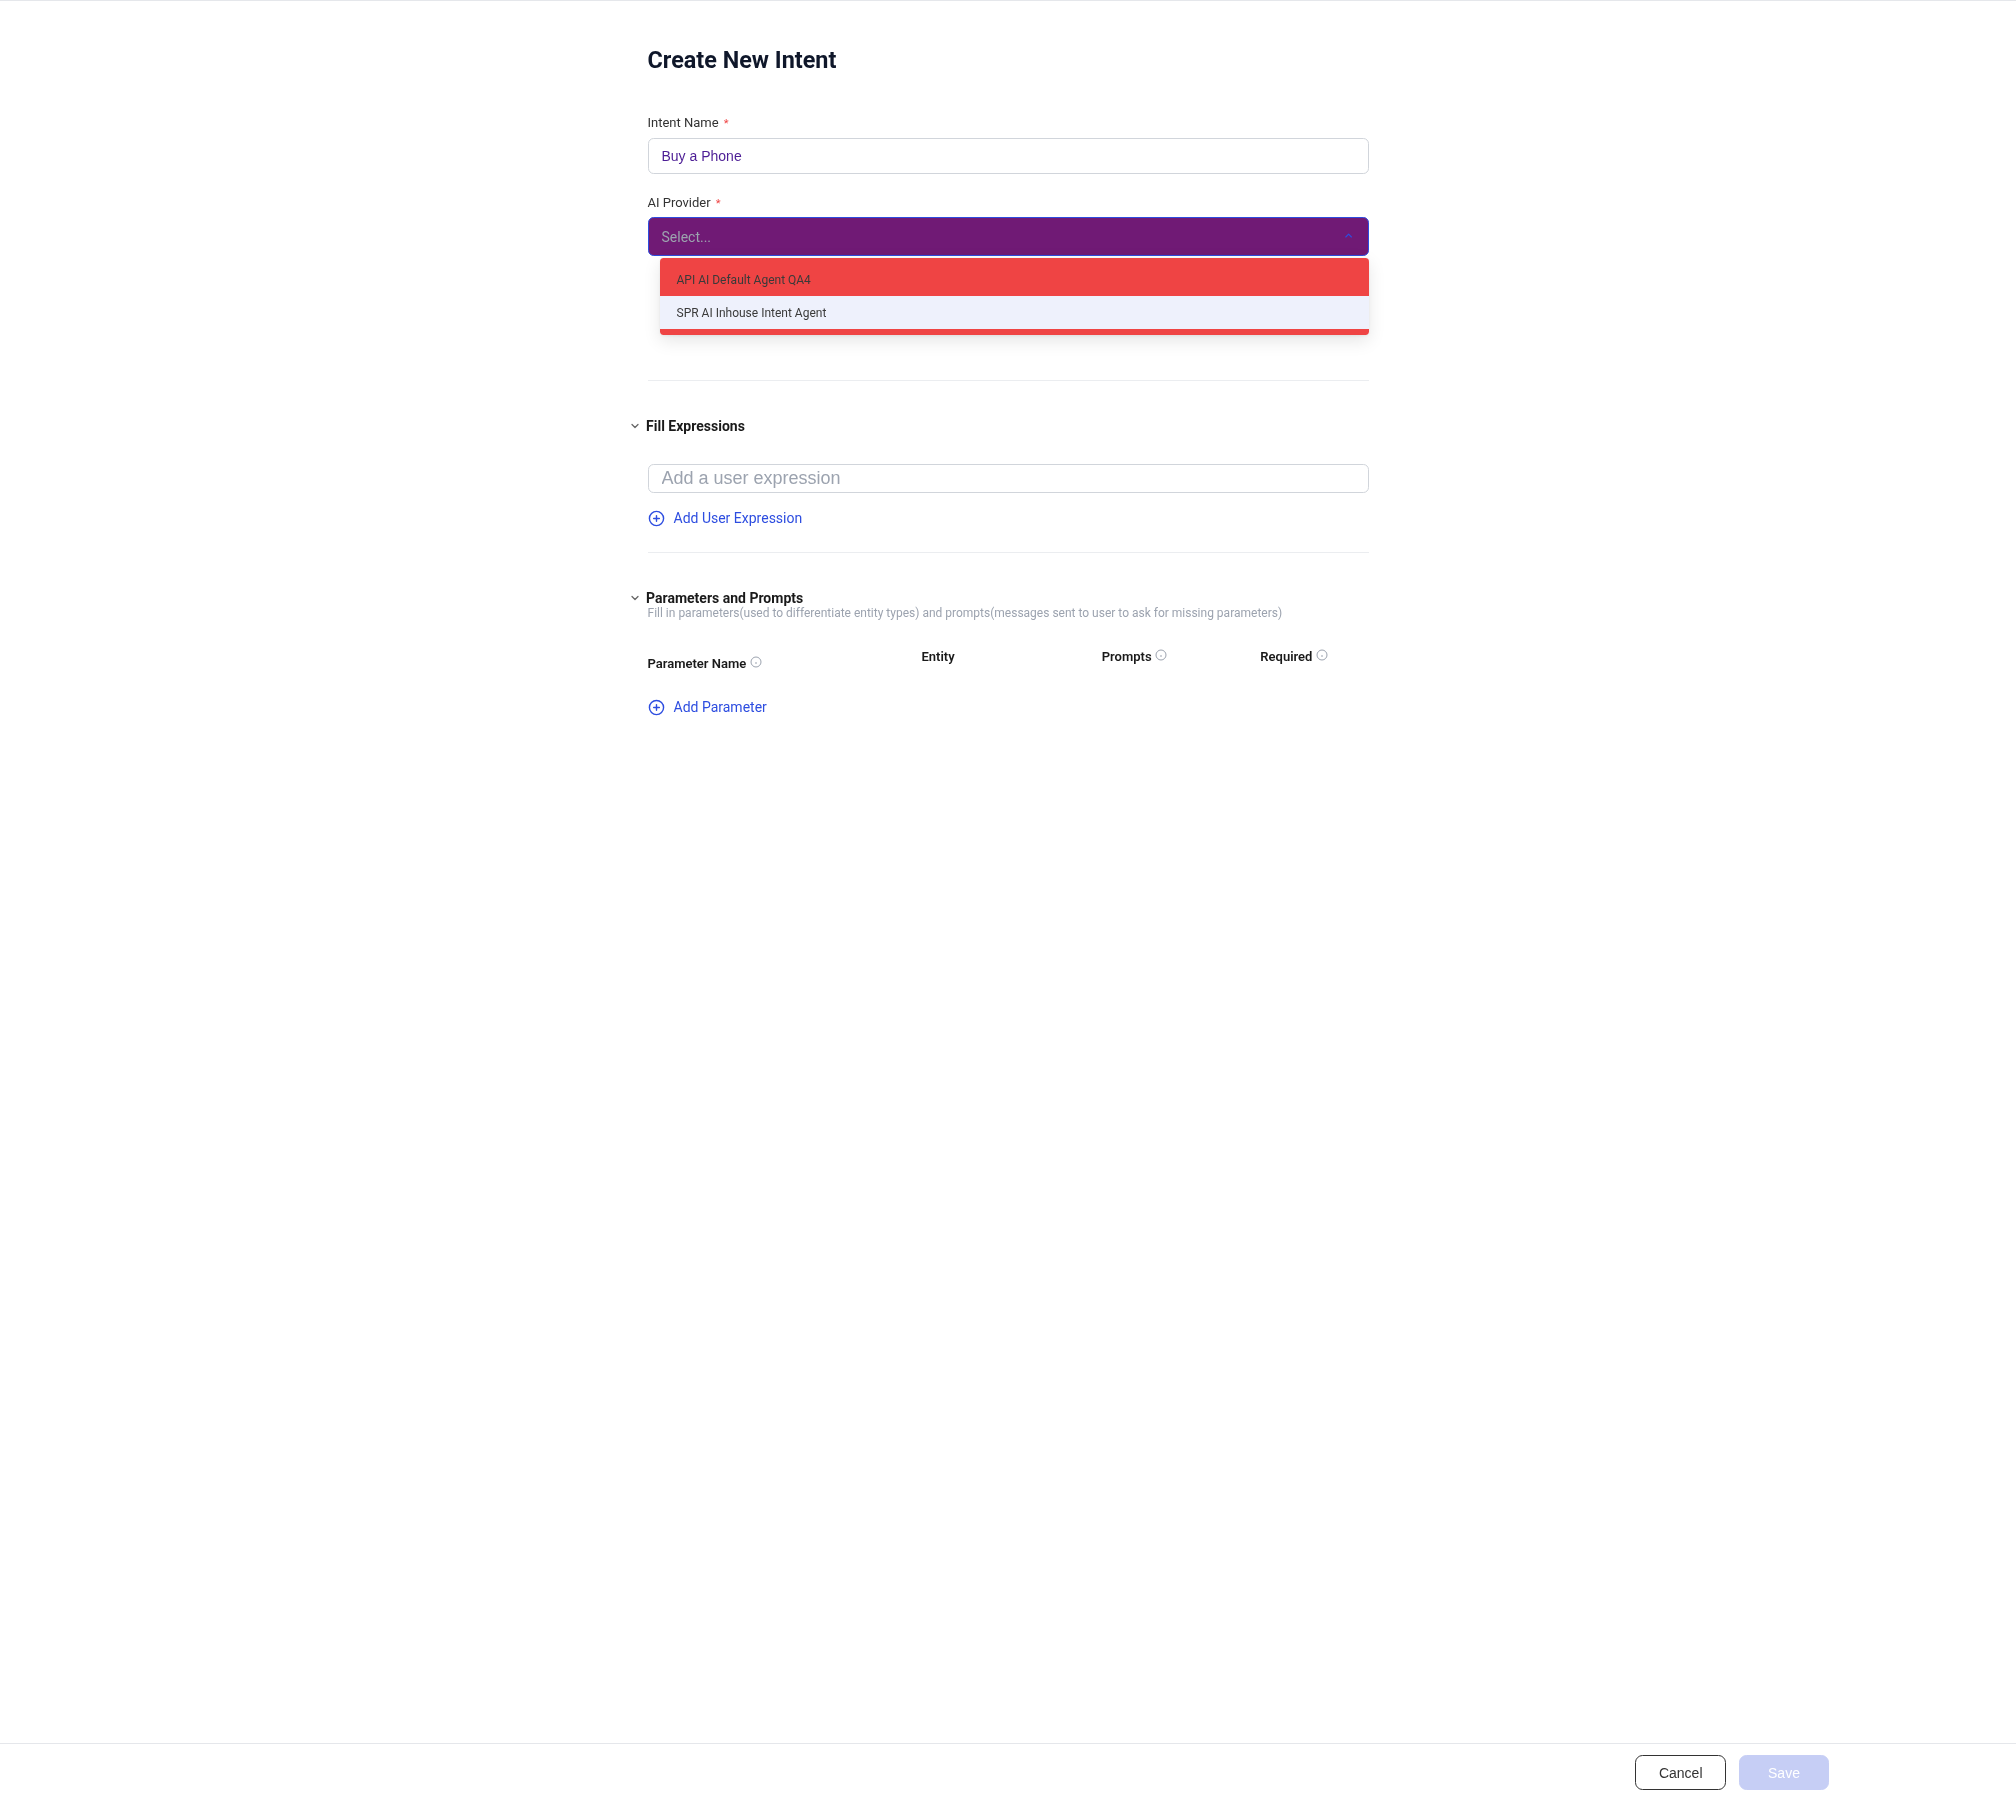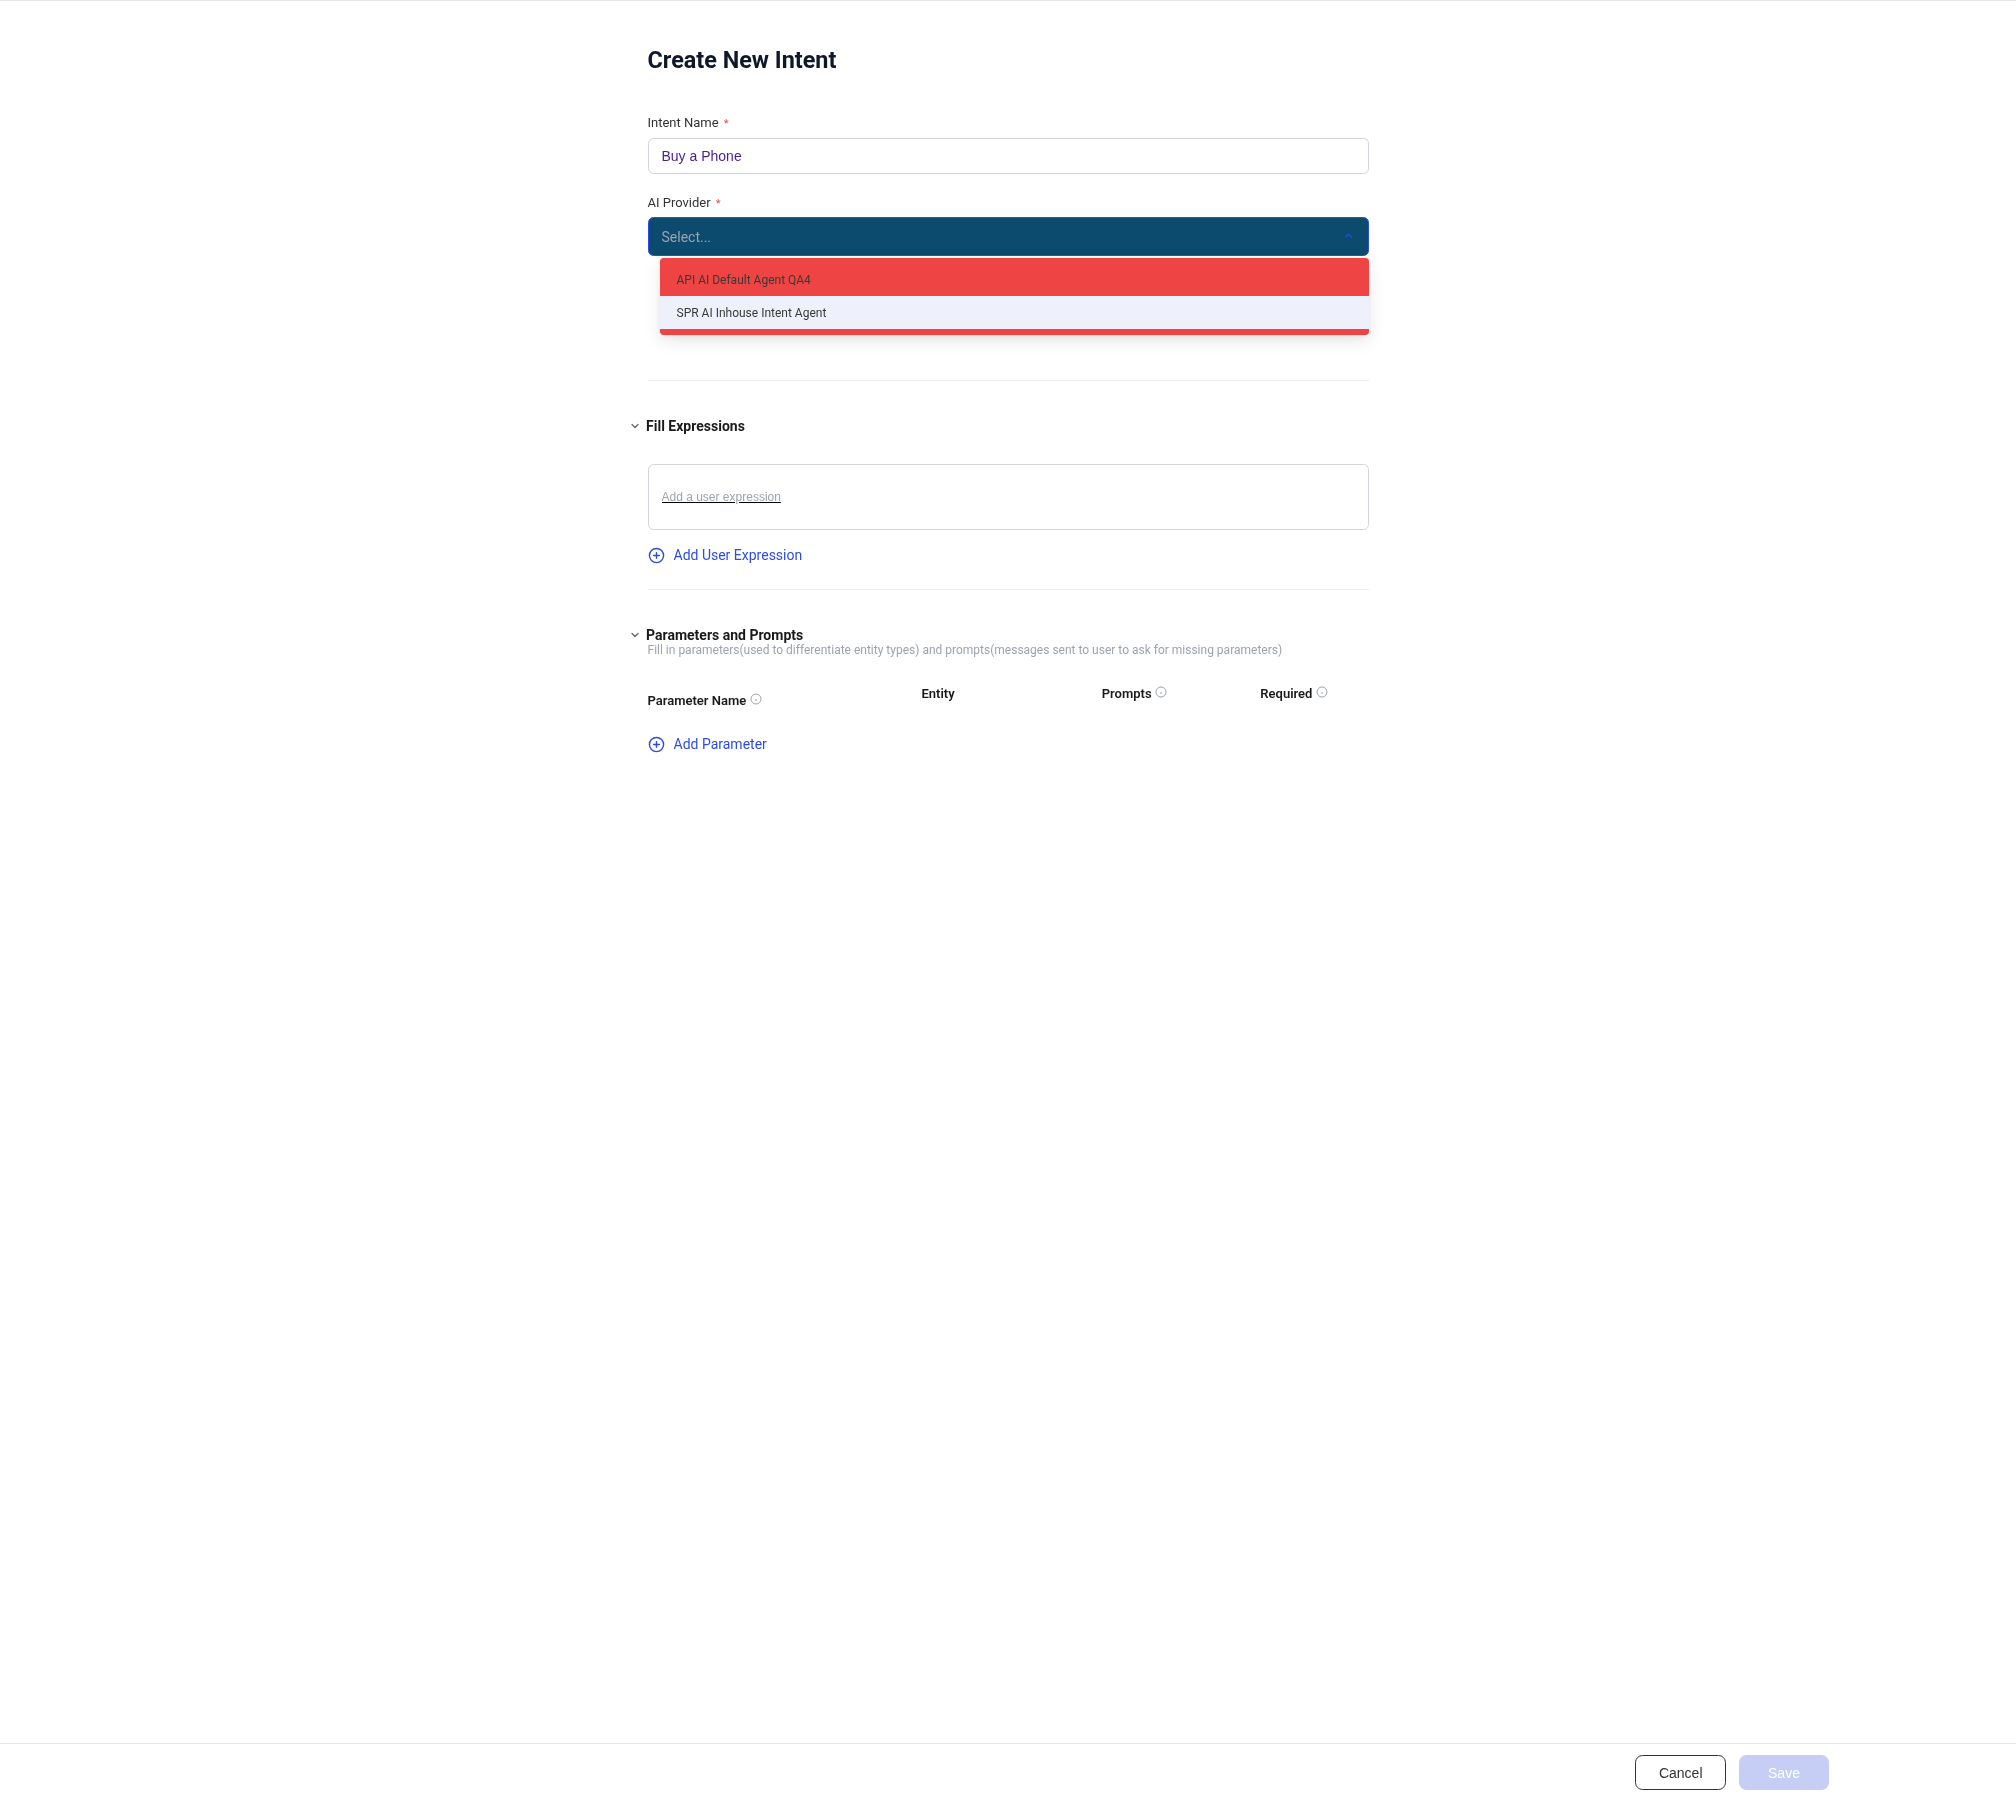--- a/index.html
+++ b/index.html
@@ -60,21 +60,21 @@
     .select-wrapper {
       position: relative;
     }
     .select-input {
       width: 100%;
       border: 1.4px solid #2d4de0;
       border-radius: 5.6px;
       padding: 10.3px 13px;
       font-size: 14px;
       color: #9ca3af;
-      background: #0c4a6e;
+      background: #701a75;
       display: flex;
       align-items: flex-start;
       justify-content: space-between;
       cursor: pointer;
     }
     .select-caret {
       color: #2d4de0;
     }
     .dropdown-menu {
       position: absolute;
@@ -129,25 +129,24 @@
     }
     .section-subtext {
       font-size: 12px;
       color: #9ca3af;
       margin-bottom: 22.5px;
     }
     .expr-input {
       width: 100%;
       border: 0.9px solid #d1d5db;
       border-radius: 5.6px;
-      padding: 25px 13px;
-      font-size: 12px;
+      padding: 3px 13px;
+      font-size: 18px;
       outline: none;
       margin-top: 17px;
-      text-decoration: underline;
     }
     .expr-input::placeholder {
       color: #9ca3af;
     }
     .add-link {
       display: inline-flex;
       align-items: center;
       gap: 9px;
       margin-top: 17px;
       color: #2d4de0;

